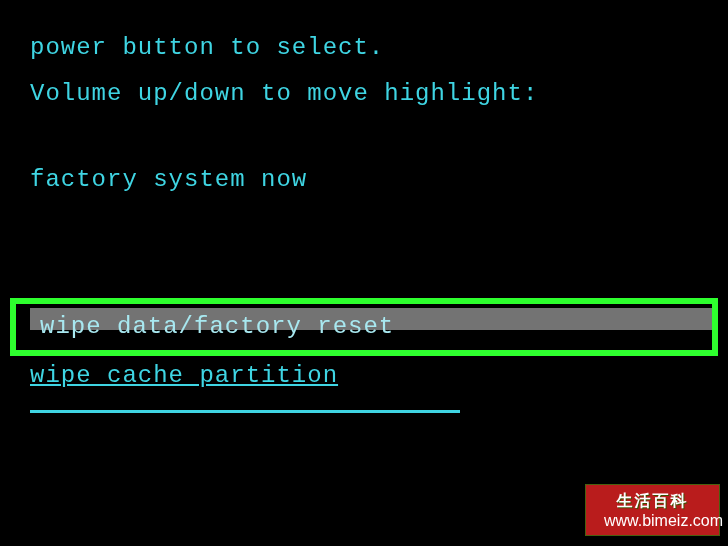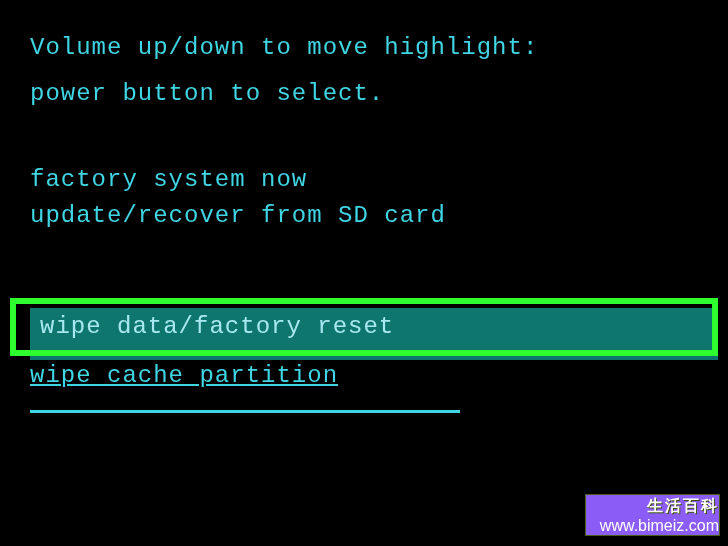--- a/index.html
+++ b/index.html
@@ -45,22 +45,22 @@
       border: 6px solid #2eff2e;
       background: transparent;
       pointer-events: none;
       z-index: 10;
     }
     .selected-item {
       position: absolute;
       left: 30px;
       top: 308px;
       width: 688px;
-      height: 52px;
-      background: #0f766e;
+      height: 22px;
+      background: #737373;
       color: #a8e8f0;
       padding: 2px 10px;
       line-height: 34px;
       z-index: 5;
     }
     .below-selected {
       position: absolute;
       left: 30px;
       top: 358px;
       text-decoration: underline;
@@ -71,27 +71,27 @@
       top: 410px;
       width: 430px;
       height: 3px;
       background: #3fd5e3;
     }
     .watermark {
       position: absolute;
       right: 8px;
       bottom: 10px;
       width: 135px;
-      height: 42px;
-      background: #8b5cf6;
+      height: 52px;
+      background: #b91c1c;
       border: 1px solid #4a6010;
       display: flex;
       flex-direction: column;
       justify-content: center;
-      align-items: flex-end;
+      align-items: center;
       z-index: 20;
     }
     .watermark-top {
       font-size: 16px;
       color: #ffffff;
       font-weight: bold;
       font-family: sans-serif;
       text-shadow: 1px 1px 0 #3a5000;
       letter-spacing: 2px;
     }
@@ -100,25 +100,24 @@
       color: #ffffff;
       font-family: sans-serif;
       letter-spacing: 0;
       margin-left: 22px;
     }
   </style>
 </head>
 <body>
 
 <div class="screen">
+  <div class="line instruction">power button to select.</div>
   <div class="line instruction">Volume up/down to move highlight:</div>
-  <div class="line instruction">power button to select.</div>
   <div class="gap"></div>
   <div class="line menu-item">factory system now</div>
-  <div class="line menu-item">update/recover from SD card</div>
 </div>
 
 <div class="highlight-box"></div>
 
 <div class="selected-item line">wipe data/factory reset</div>
 
 <div class="below-selected">
   <div class="line menu-item">wipe cache partition</div>
 </div>
 

